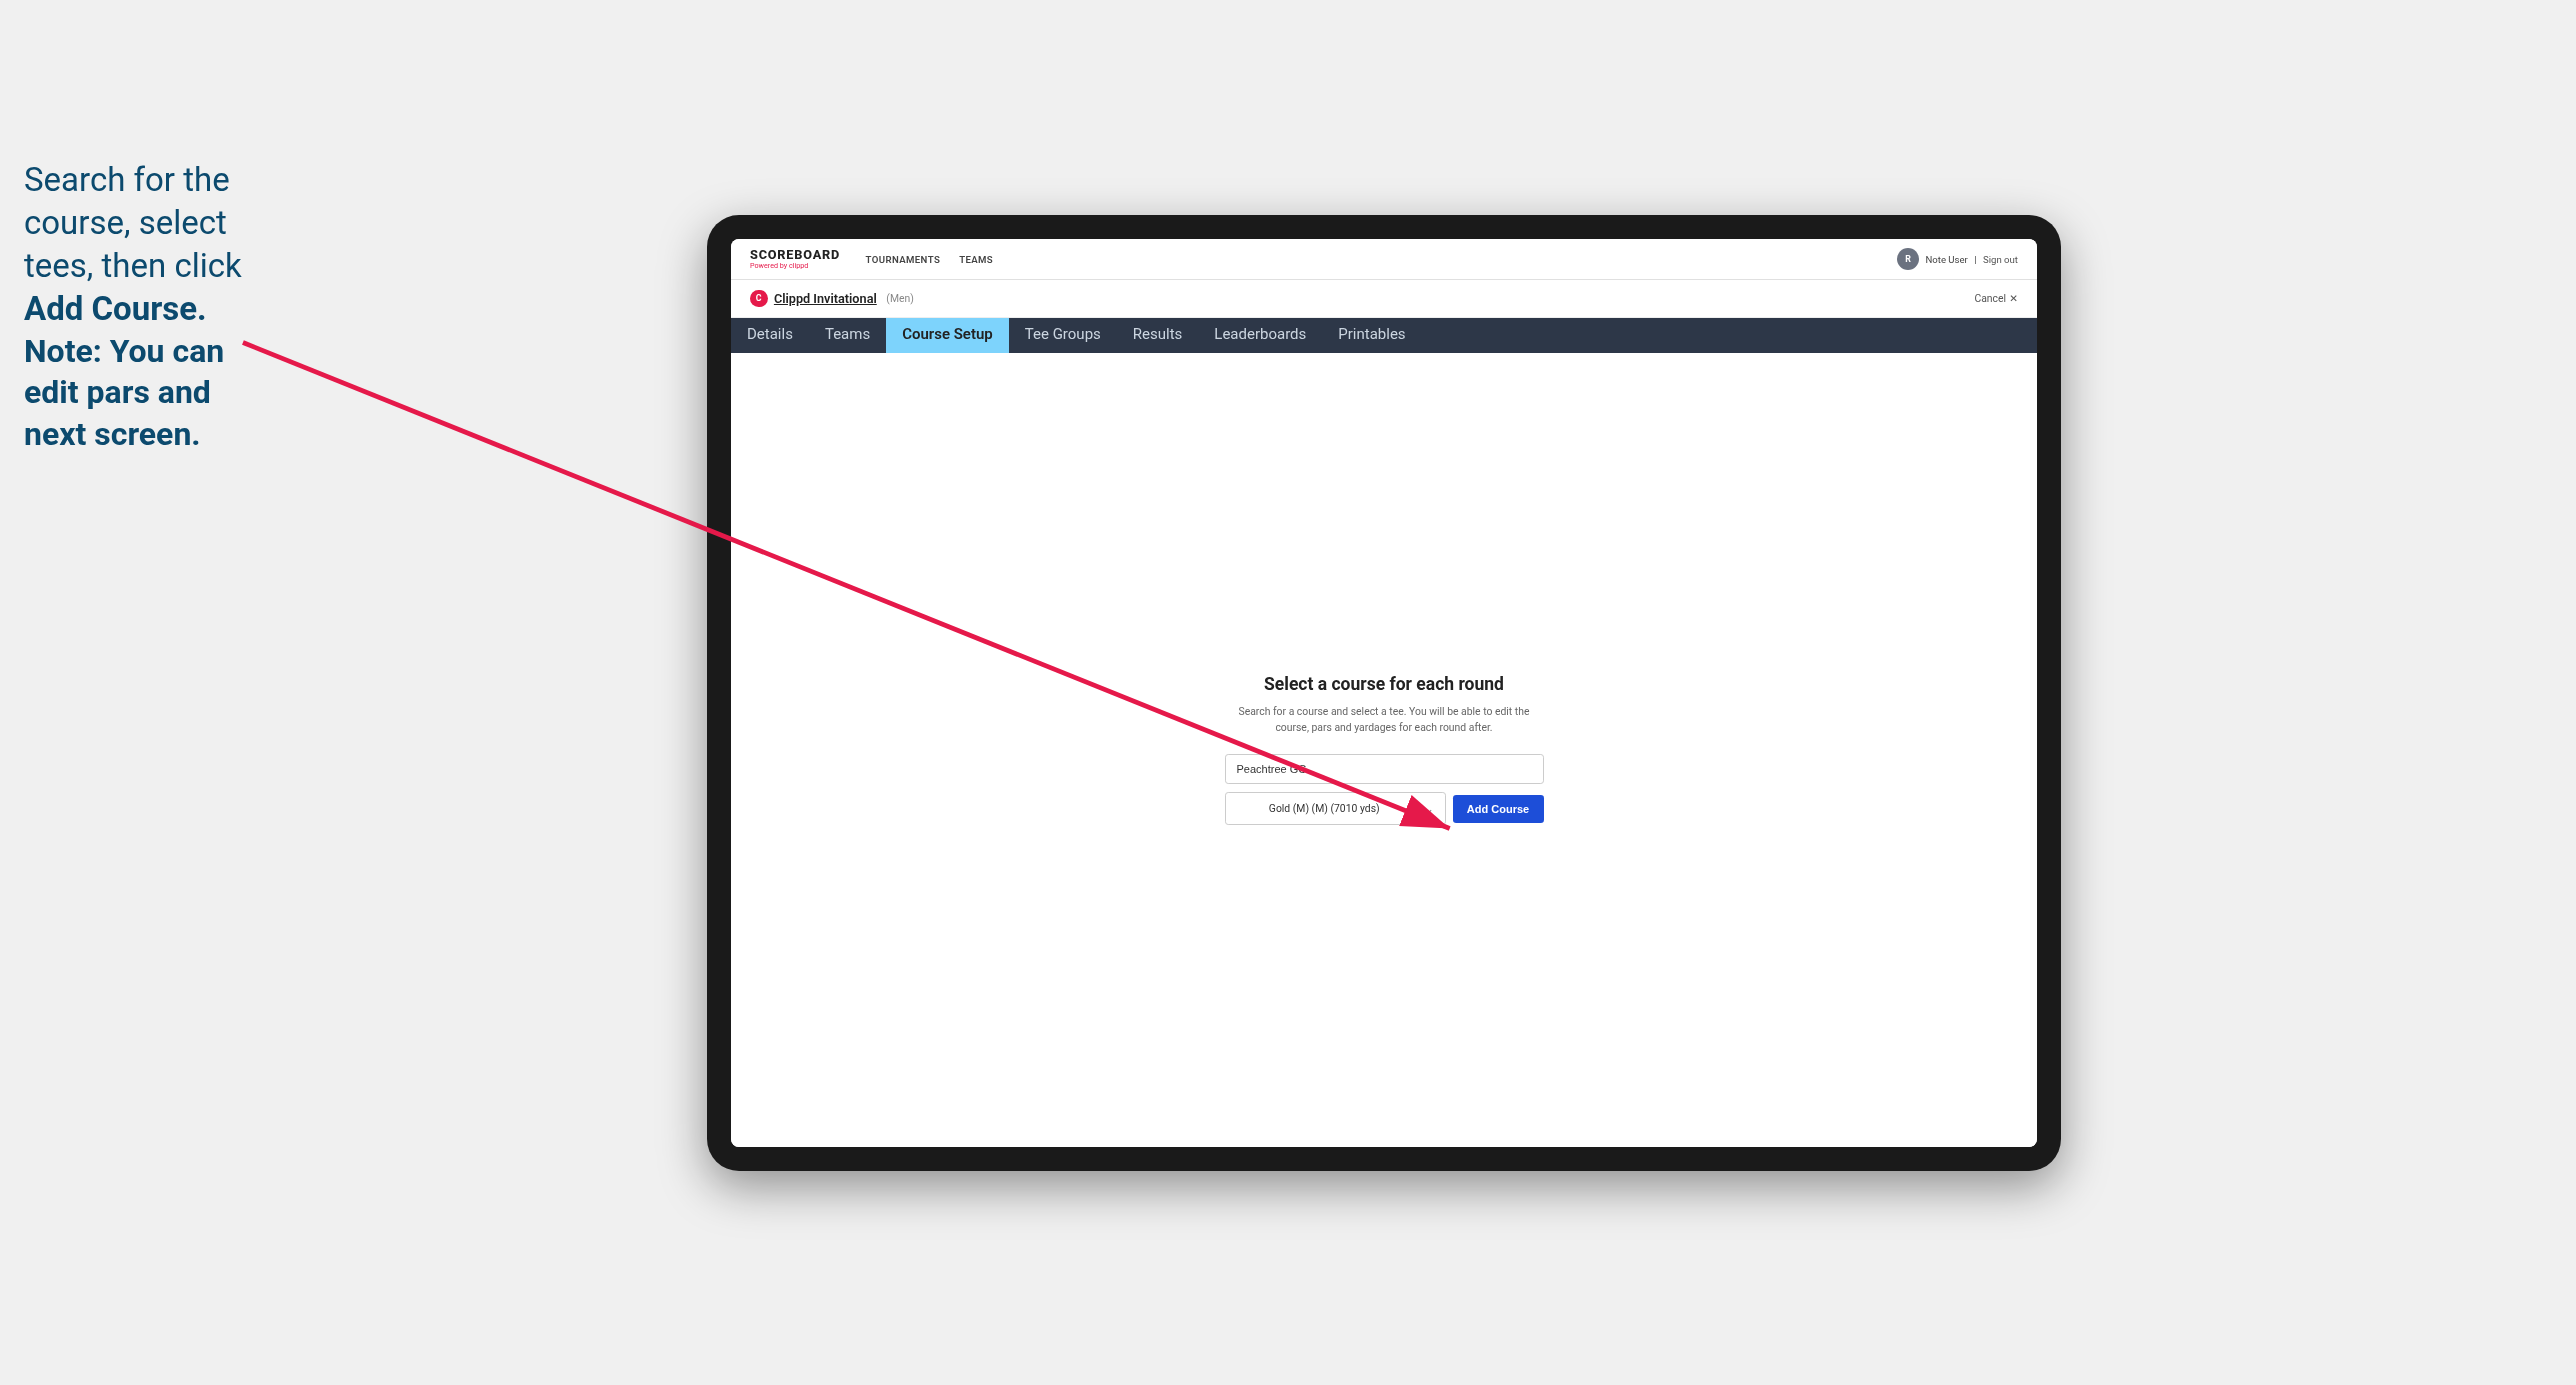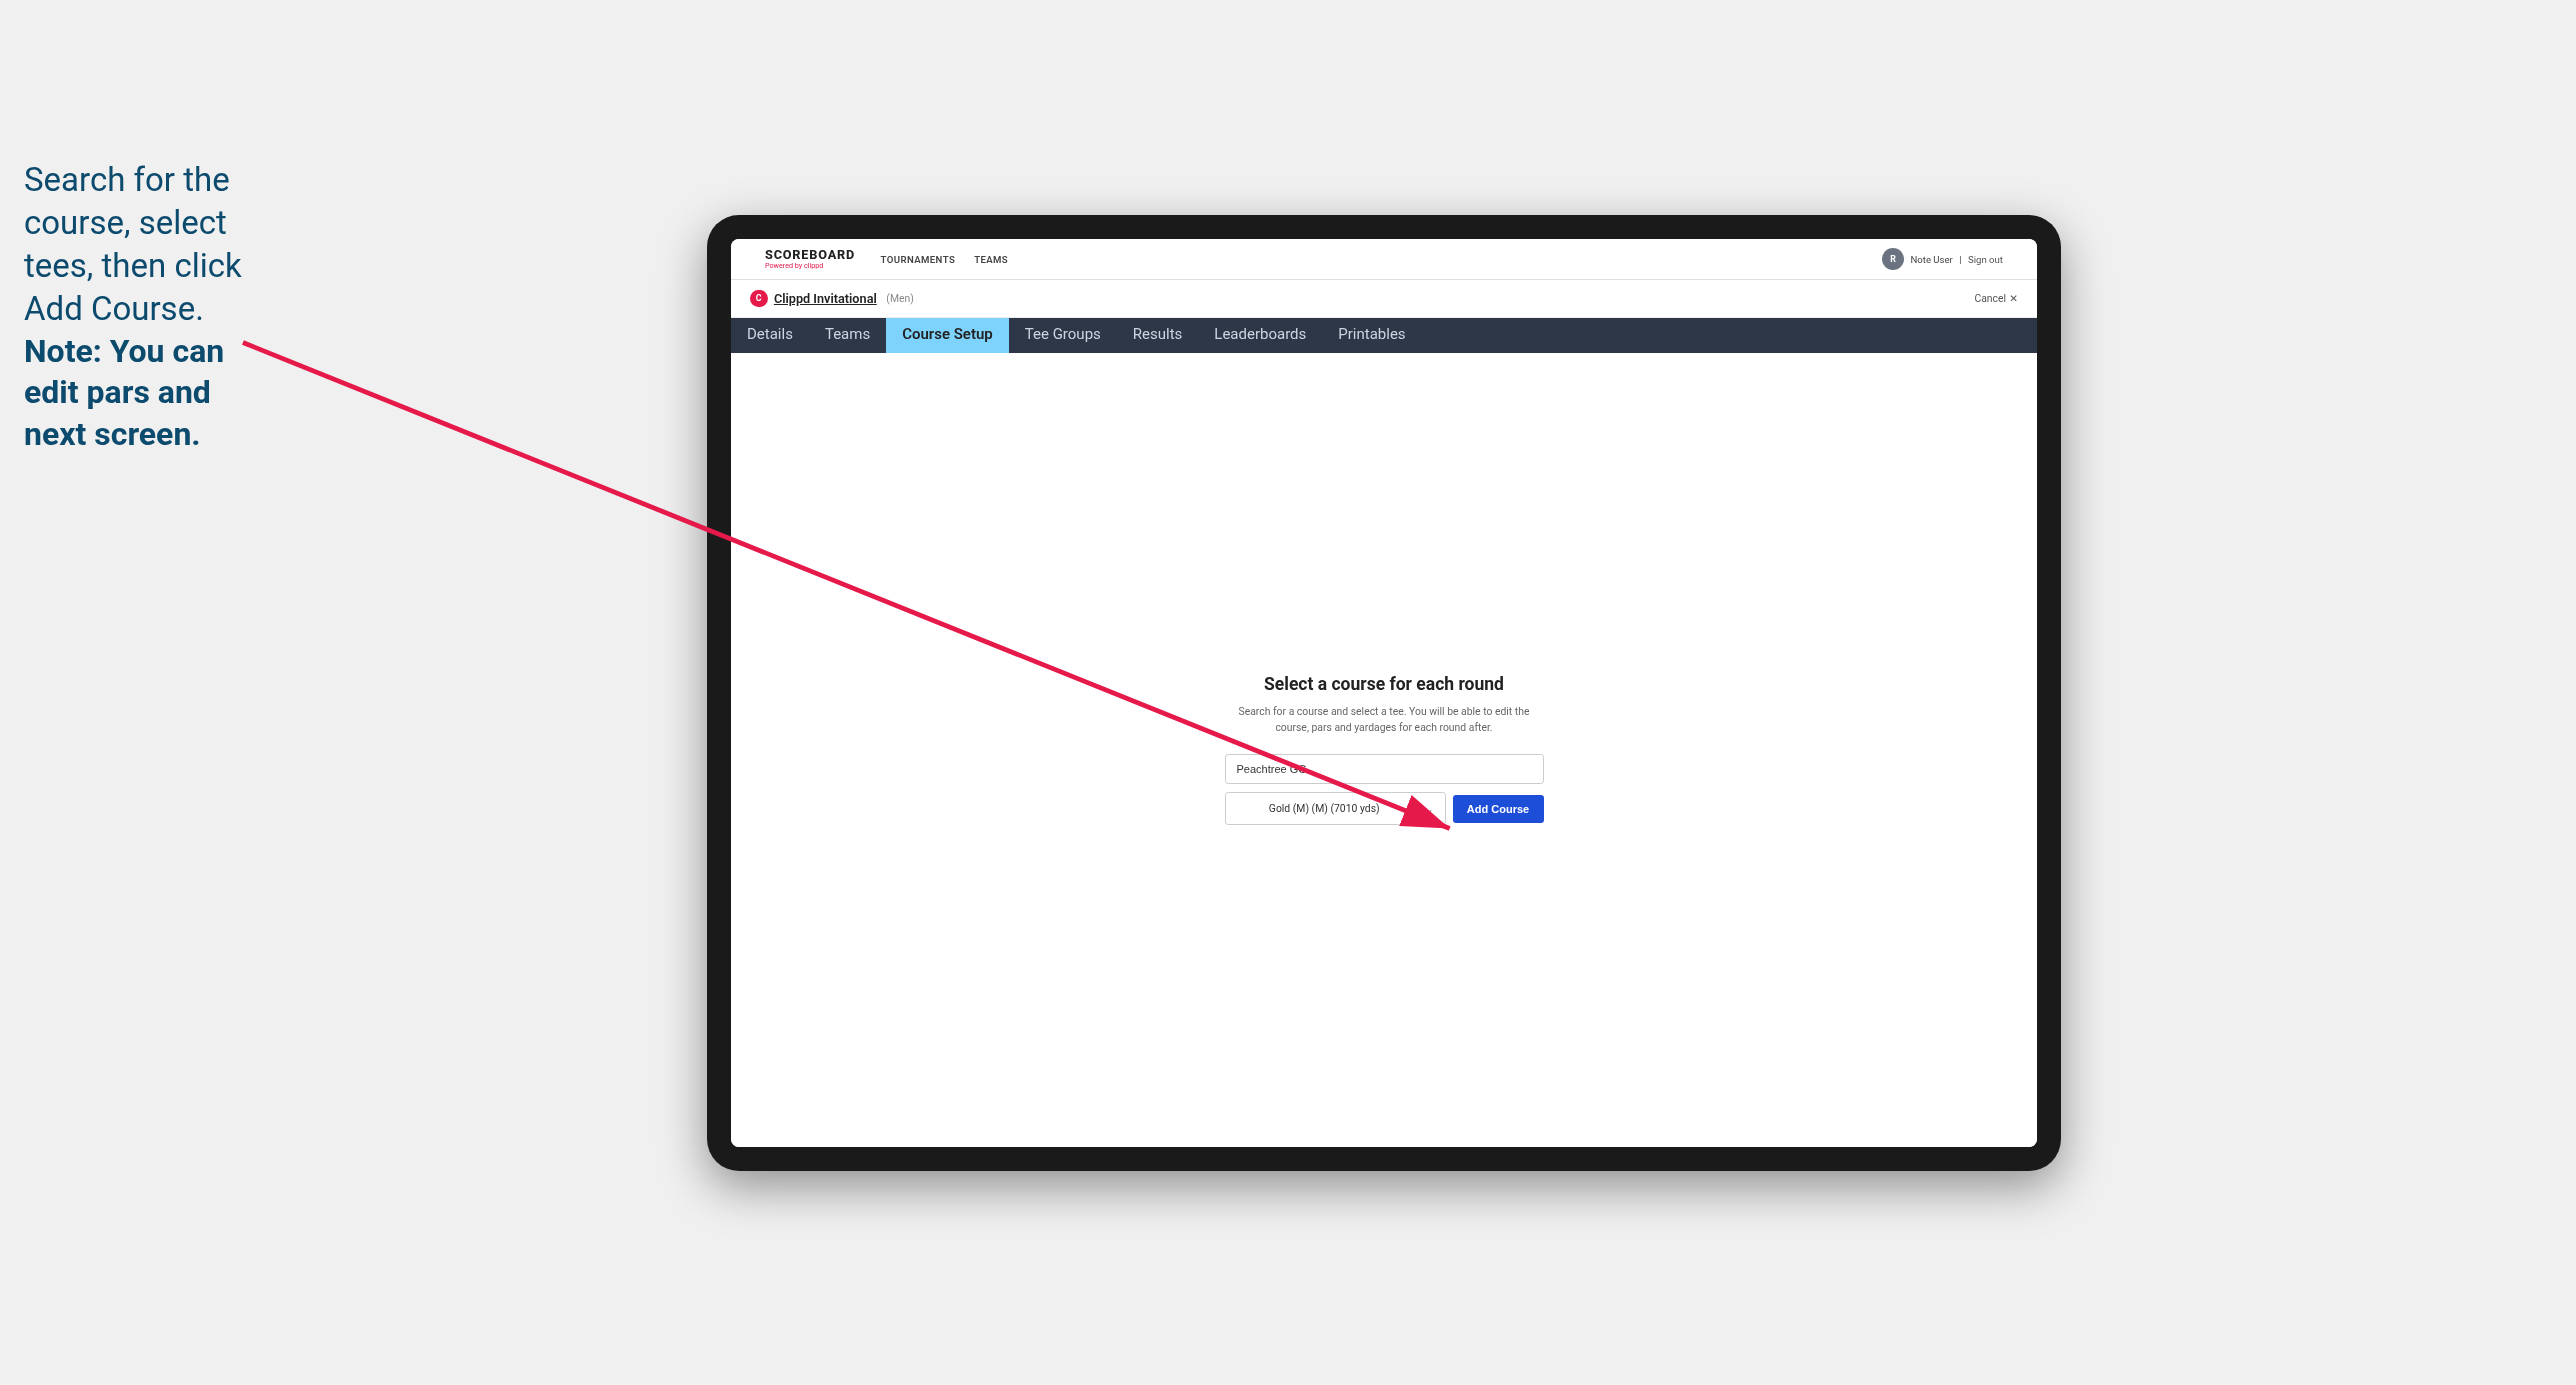--- a/index.html
+++ b/index.html
@@ -17,21 +17,21 @@
     
     .annotation {
       position: absolute;
       left: 24px;
       top: 159px;
       width: 223px;
       font-size: 33px;
       line-height: 1.3;
       color: #0c4a6e;
     }
-    .annotation .bold { font-weight: 400; }
+    .annotation .bold { font-weight: 700; }
     .annotation .note {
       font-size: 32px;
       font-weight: 700;
     }
 
     
     .tablet {
       width: 1354px;
       height: 956px;
       background: #1a1a1a;
@@ -49,21 +49,21 @@
       border-radius: 8px;
       overflow: hidden;
       display: flex;
       flex-direction: column;
     }
 
     
     .top-nav {
       background: #fff;
       border-bottom: 0.8px solid #e0e0e0;
-      padding: 0 34px;
+      padding: 0 19px;
       height: 41px;
       display: flex;
       align-items: center;
       justify-content: space-between;
     }
 
     .nav-left {
       display: flex;
       align-items: center;
       gap: 25.5px;

